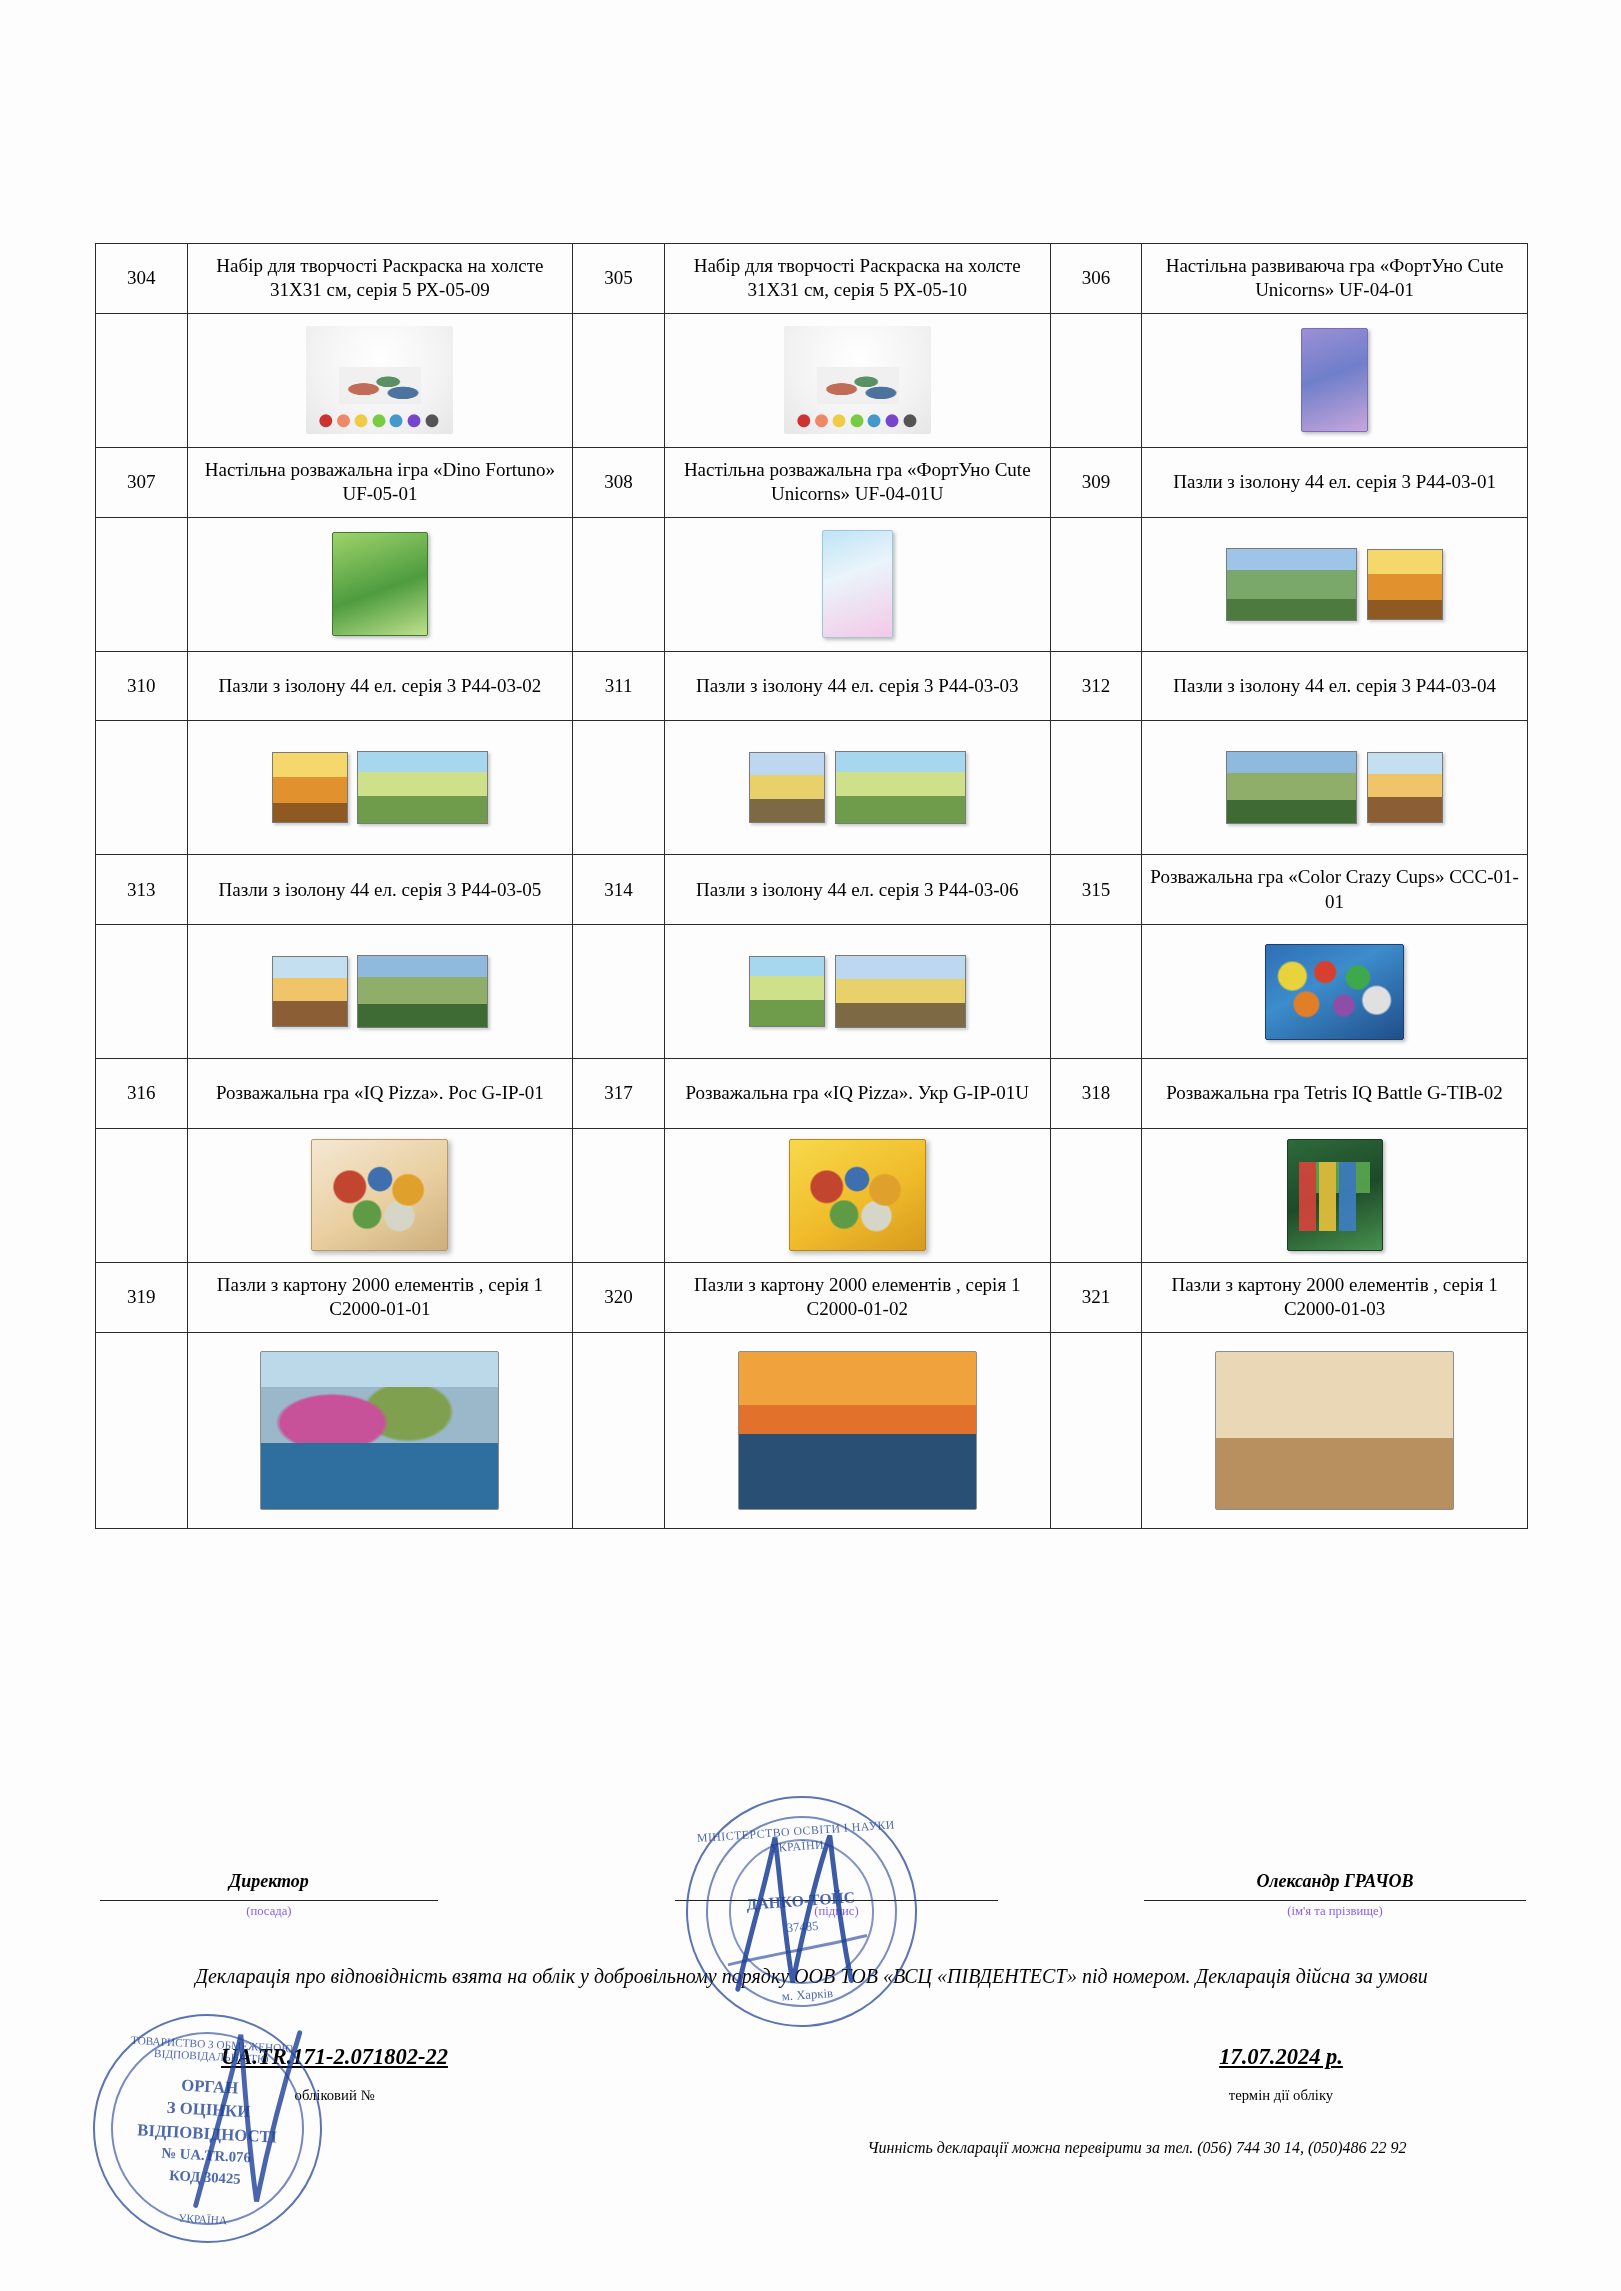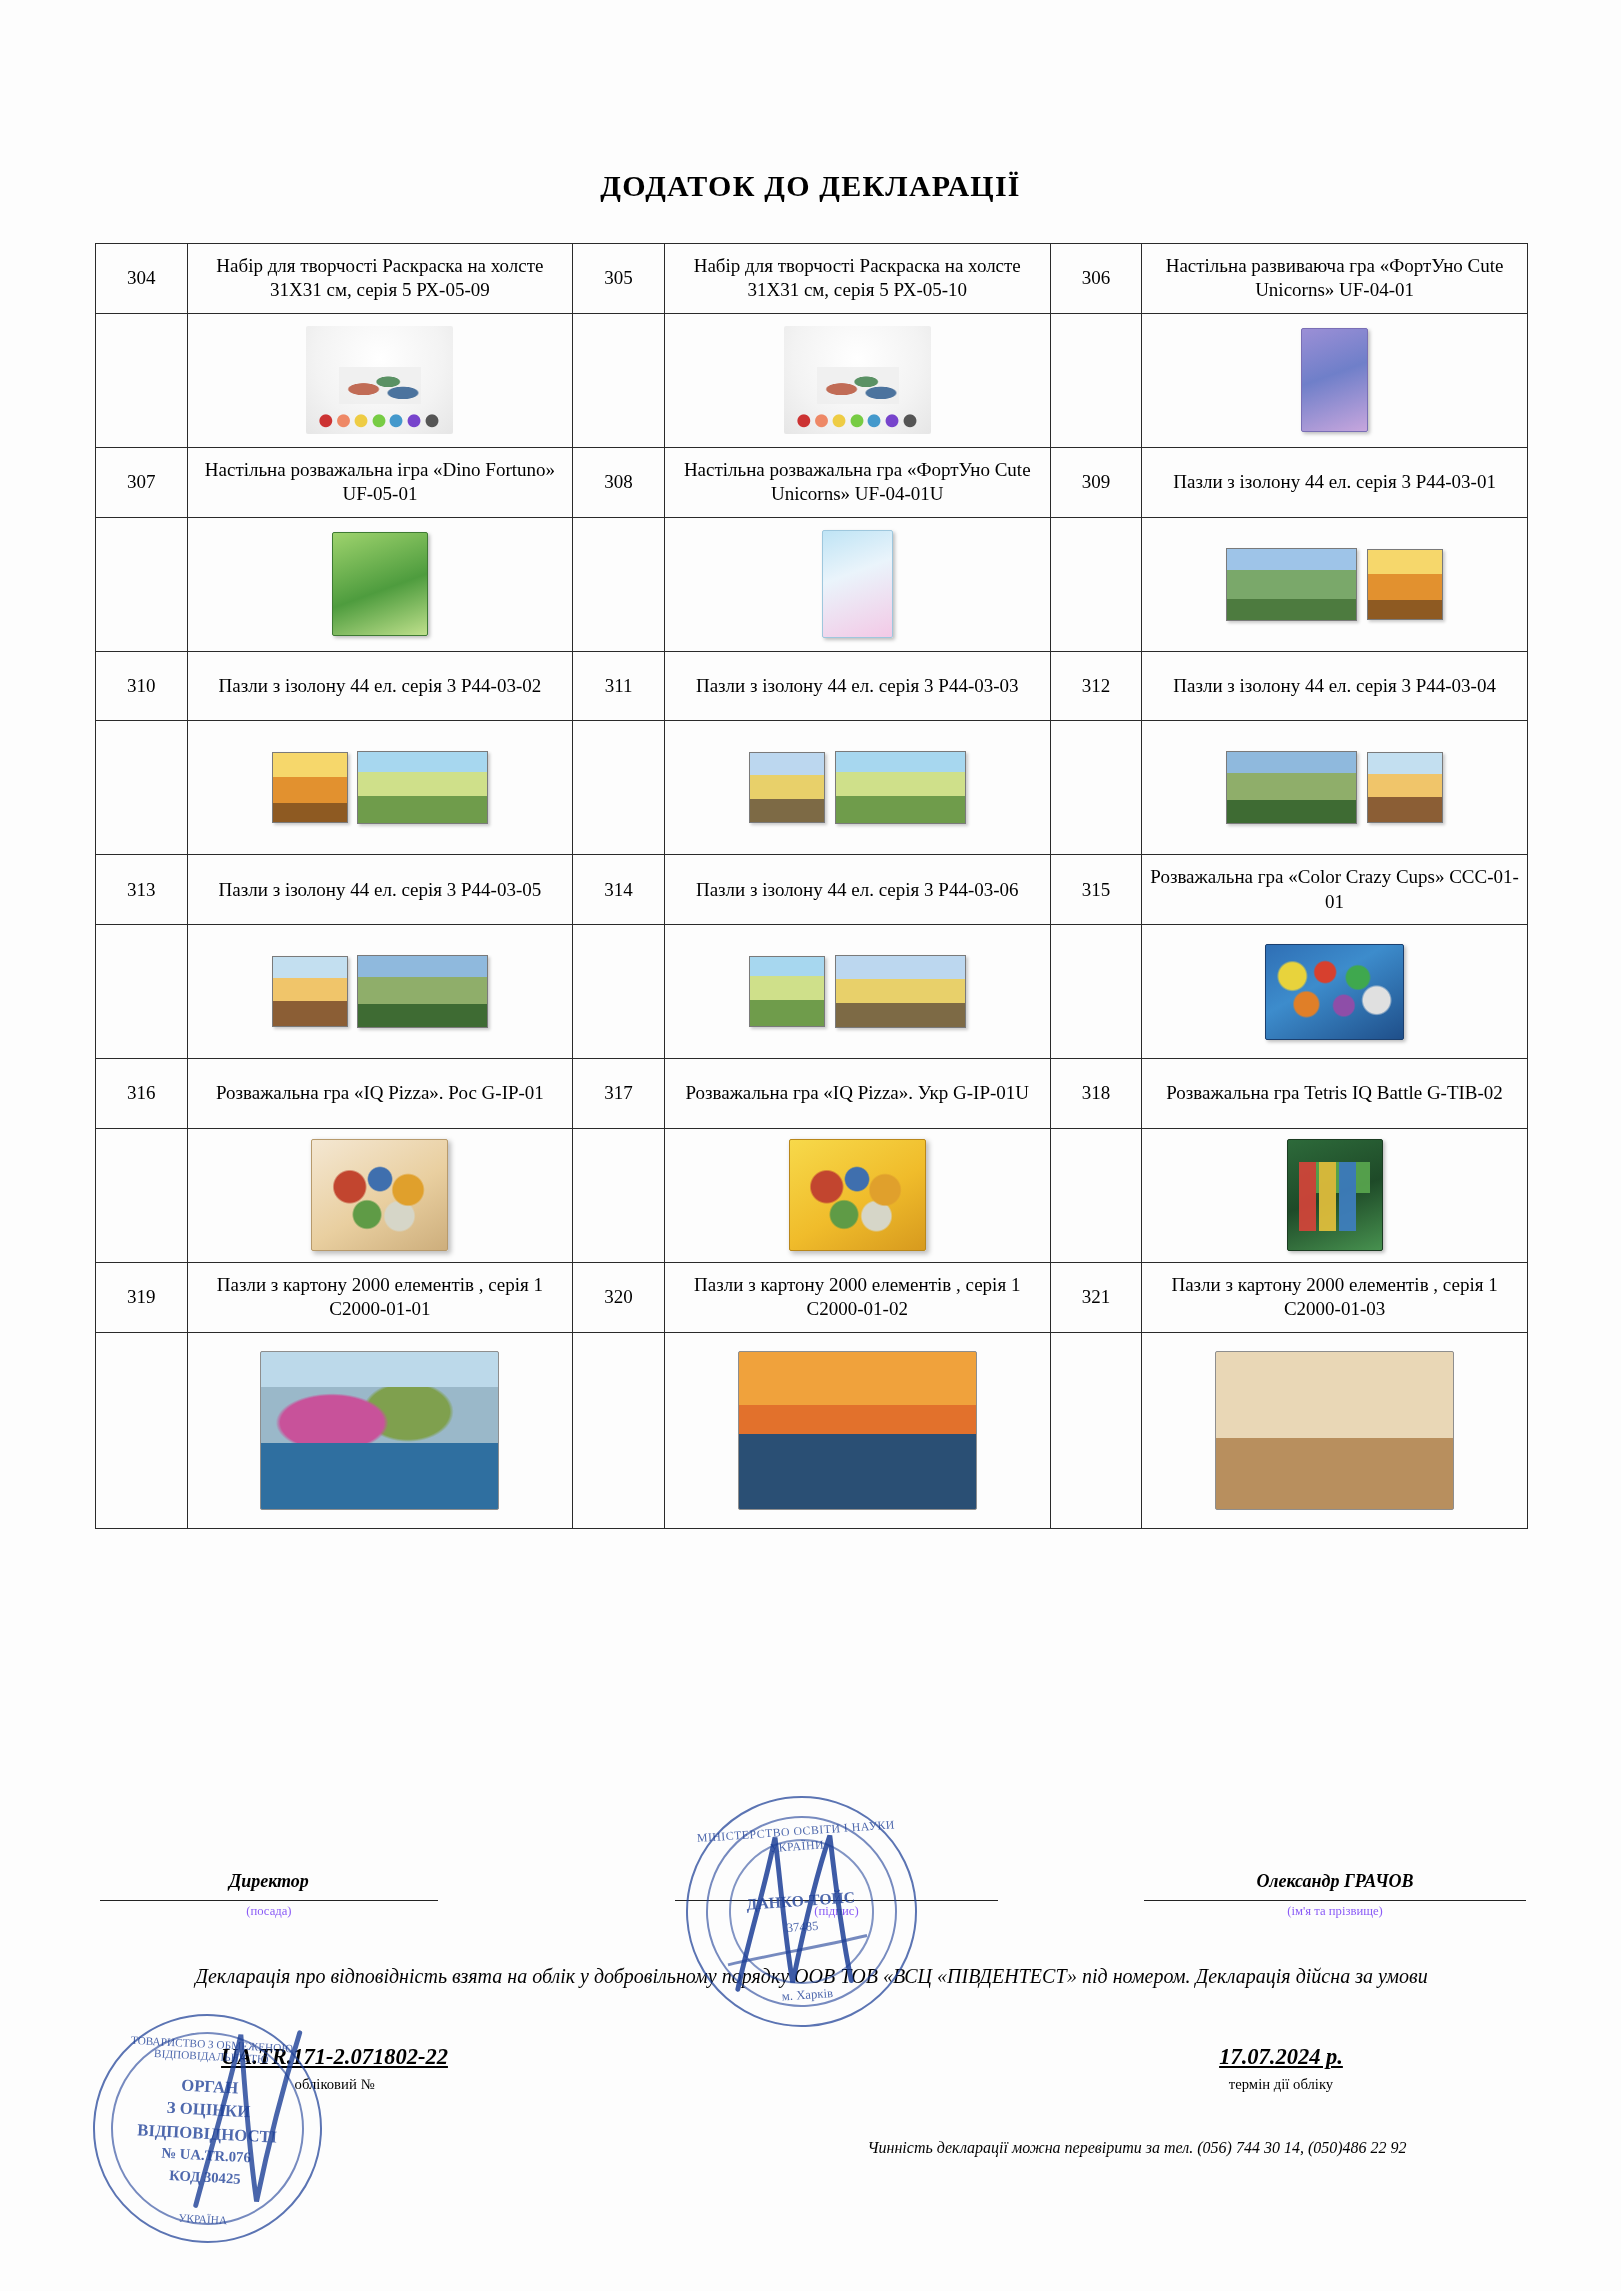--- a/index.html
+++ b/index.html
@@ -282,21 +282,21 @@
     font-size: 22.5px;
     font-weight: bold;
     font-style: italic;
     text-decoration: underline;
     font-family: "Liberation Serif", serif;
     white-space: nowrap;
   }
   .reg-caption {
     font-size: 14.7px;
     font-family: "Liberation Serif", serif;
-    margin-top: 6px;
+    margin-top: 17px;
   }
   .phone-note {
     position: absolute;
     left: 745px;
     top: 2139px;
     width: 784px;
     text-align: center;
     font-size: 16px;
     font-style: italic;
     font-family: "Liberation Serif", serif;
@@ -384,21 +384,20 @@
     left: 176px; top: 2019px;
     width: 167px; height: 206px;
     pointer-events: none;
   }
 </style>
 </head>
 <body>
 
 <div class="page">
 
-  <div class="doc-title">ДОДАТОК ДО ДЕКЛАРАЦІЇ</div>
 
   <table class="items">
 
     <tbody>
         <tr class="text-row">
       <td class="num">304</td>
       <td class="name">Набір для творчості Раскраска на холсте 31Х31 см, серія 5 РХ-05-09</td>
       <td class="num">305</td>
       <td class="name">Набір для творчості Раскраска на холсте 31Х31 см, серія 5 РХ-05-10</td>
       <td class="num">306</td>

